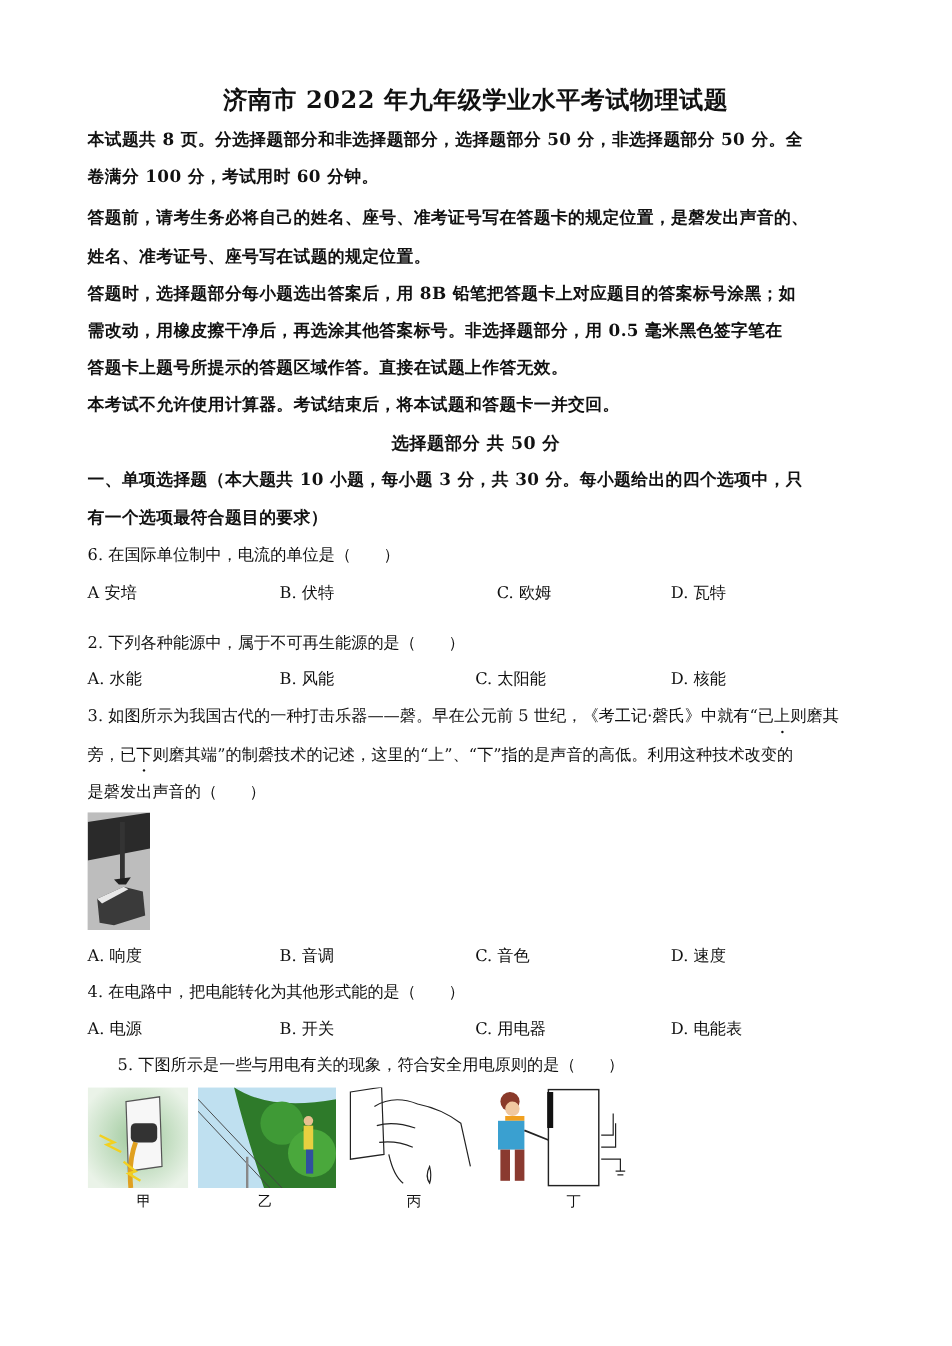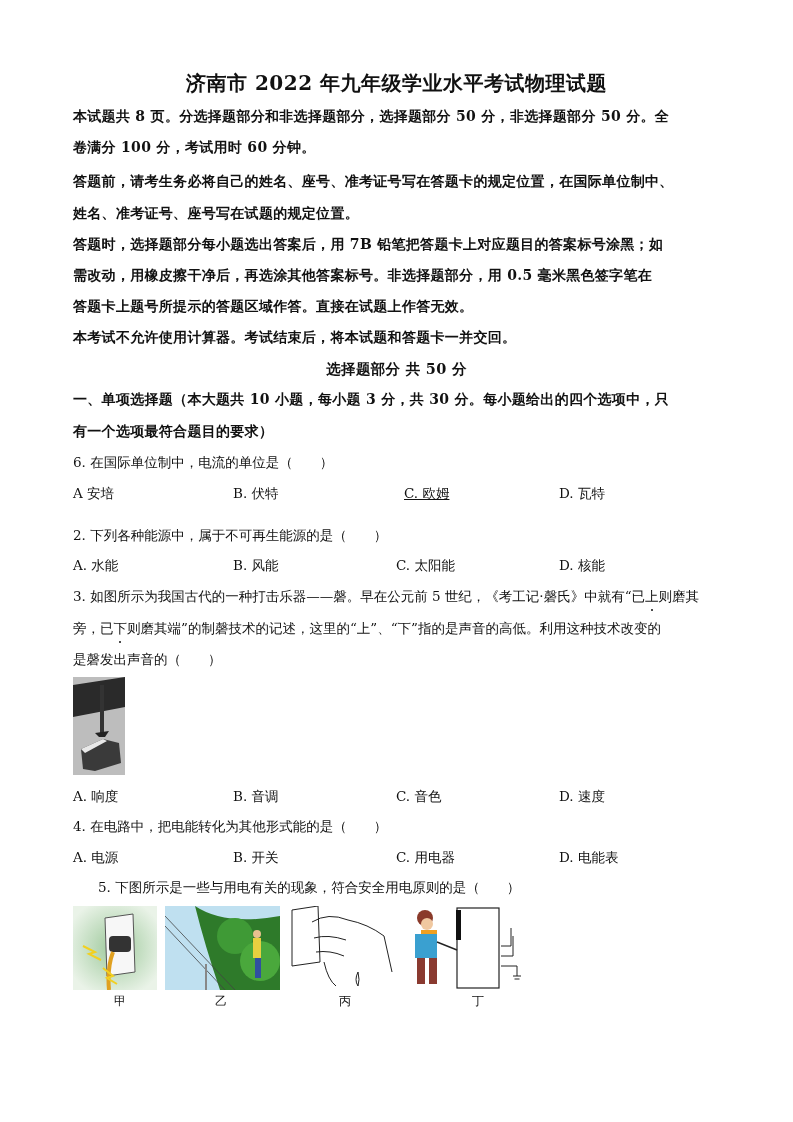--- a/index.html
+++ b/index.html
@@ -16,36 +16,36 @@
   .fig { position: absolute; overflow: hidden; }
   .cap { position: absolute; font-size: 12px; text-align: center; width: 40px; }
 </style>
 </head>
 <body>
 
 <div class="abs title">济南市 2022 年九年级学业水平考试物理试题</div>
 
 <div class="abs bold" style="top:108px;left:73px;">本试题共 8 页。分选择题部分和非选择题部分，选择题部分 50 分，非选择题部分 50 分。全</div>
 <div class="abs bold" style="top:139px;left:73px;">卷满分 100 分，考试用时 60 分钟。</div>
-<div class="abs bold" style="top:173px;left:73px;">答题前，请考生务必将自己的姓名、座号、准考证号写在答题卡的规定位置，在国际单位制中、</div>
+<div class="abs bold" style="top:173px;left:73px;">答题前，请考生务必将自己的姓名、座号、准考证号写在答题卡的规定位置，是磬发出声音的、</div>
 <div class="abs bold" style="top:205px;left:73px;">姓名、准考证号、座号写在试题的规定位置。</div>
-<div class="abs bold" style="top:236px;left:73px;">答题时，选择题部分每小题选出答案后，用 7B 铅笔把答题卡上对应题目的答案标号涂黑；如</div>
+<div class="abs bold" style="top:236px;left:73px;">答题时，选择题部分每小题选出答案后，用 8B 铅笔把答题卡上对应题目的答案标号涂黑；如</div>
 <div class="abs bold" style="top:267px;left:73px;">需改动，用橡皮擦干净后，再选涂其他答案标号。非选择题部分，用 0.5 毫米黑色签字笔在</div>
 <div class="abs bold" style="top:298px;left:73px;">答题卡上题号所提示的答题区域作答。直接在试题上作答无效。</div>
 <div class="abs bold" style="top:329px;left:73px;">本考试不允许使用计算器。考试结束后，将本试题和答题卡一并交回。</div>
 
 <div class="abs bold center" style="top:360px;font-size:14.5px;">选择题部分 共 50 分</div>
 
 <div class="abs bold" style="top:391px;left:73px;">一、单项选择题（本大题共 10 小题，每小题 3 分，共 30 分。每小题给出的四个选项中，只</div>
 <div class="abs bold" style="top:423px;left:73px;">有一个选项最符合题目的要求）</div>
 
 <div class="abs norm" style="top:454px;left:73px;">6. 在国际单位制中，电流的单位是（　　）</div>
 <div class="abs opt" style="top:485px;left:73px;">A  安培</div>
 <div class="abs opt" style="top:485px;left:233px;">B. 伏特</div>
-<div class="abs opt" style="top:485px;left:404px;text-decoration:underline;">C. 欧姆</div>
+<div class="abs opt" style="top:485px;left:414px;">C. 欧姆</div>
 <div class="abs opt" style="top:485px;left:559px;">D. 瓦特</div>
 
 <div class="abs norm" style="top:527px;left:73px;">2. 下列各种能源中，属于不可再生能源的是（　　）</div>
 <div class="abs opt" style="top:557px;left:73px;">A. 水能</div>
 <div class="abs opt" style="top:557px;left:233px;">B. 风能</div>
 <div class="abs opt" style="top:557px;left:396px;">C. 太阳能</div>
 <div class="abs opt" style="top:557px;left:559px;">D. 核能</div>
 
 <div class="abs norm" style="top:588px;left:73px;">
   <span>3. 如图所示为我国古代的一种打击乐器——磬。早在公元前 5 世纪，《考工记·磬氏》中就有“已</span><span class="dot-under">上</span><span>则磨其</span>

